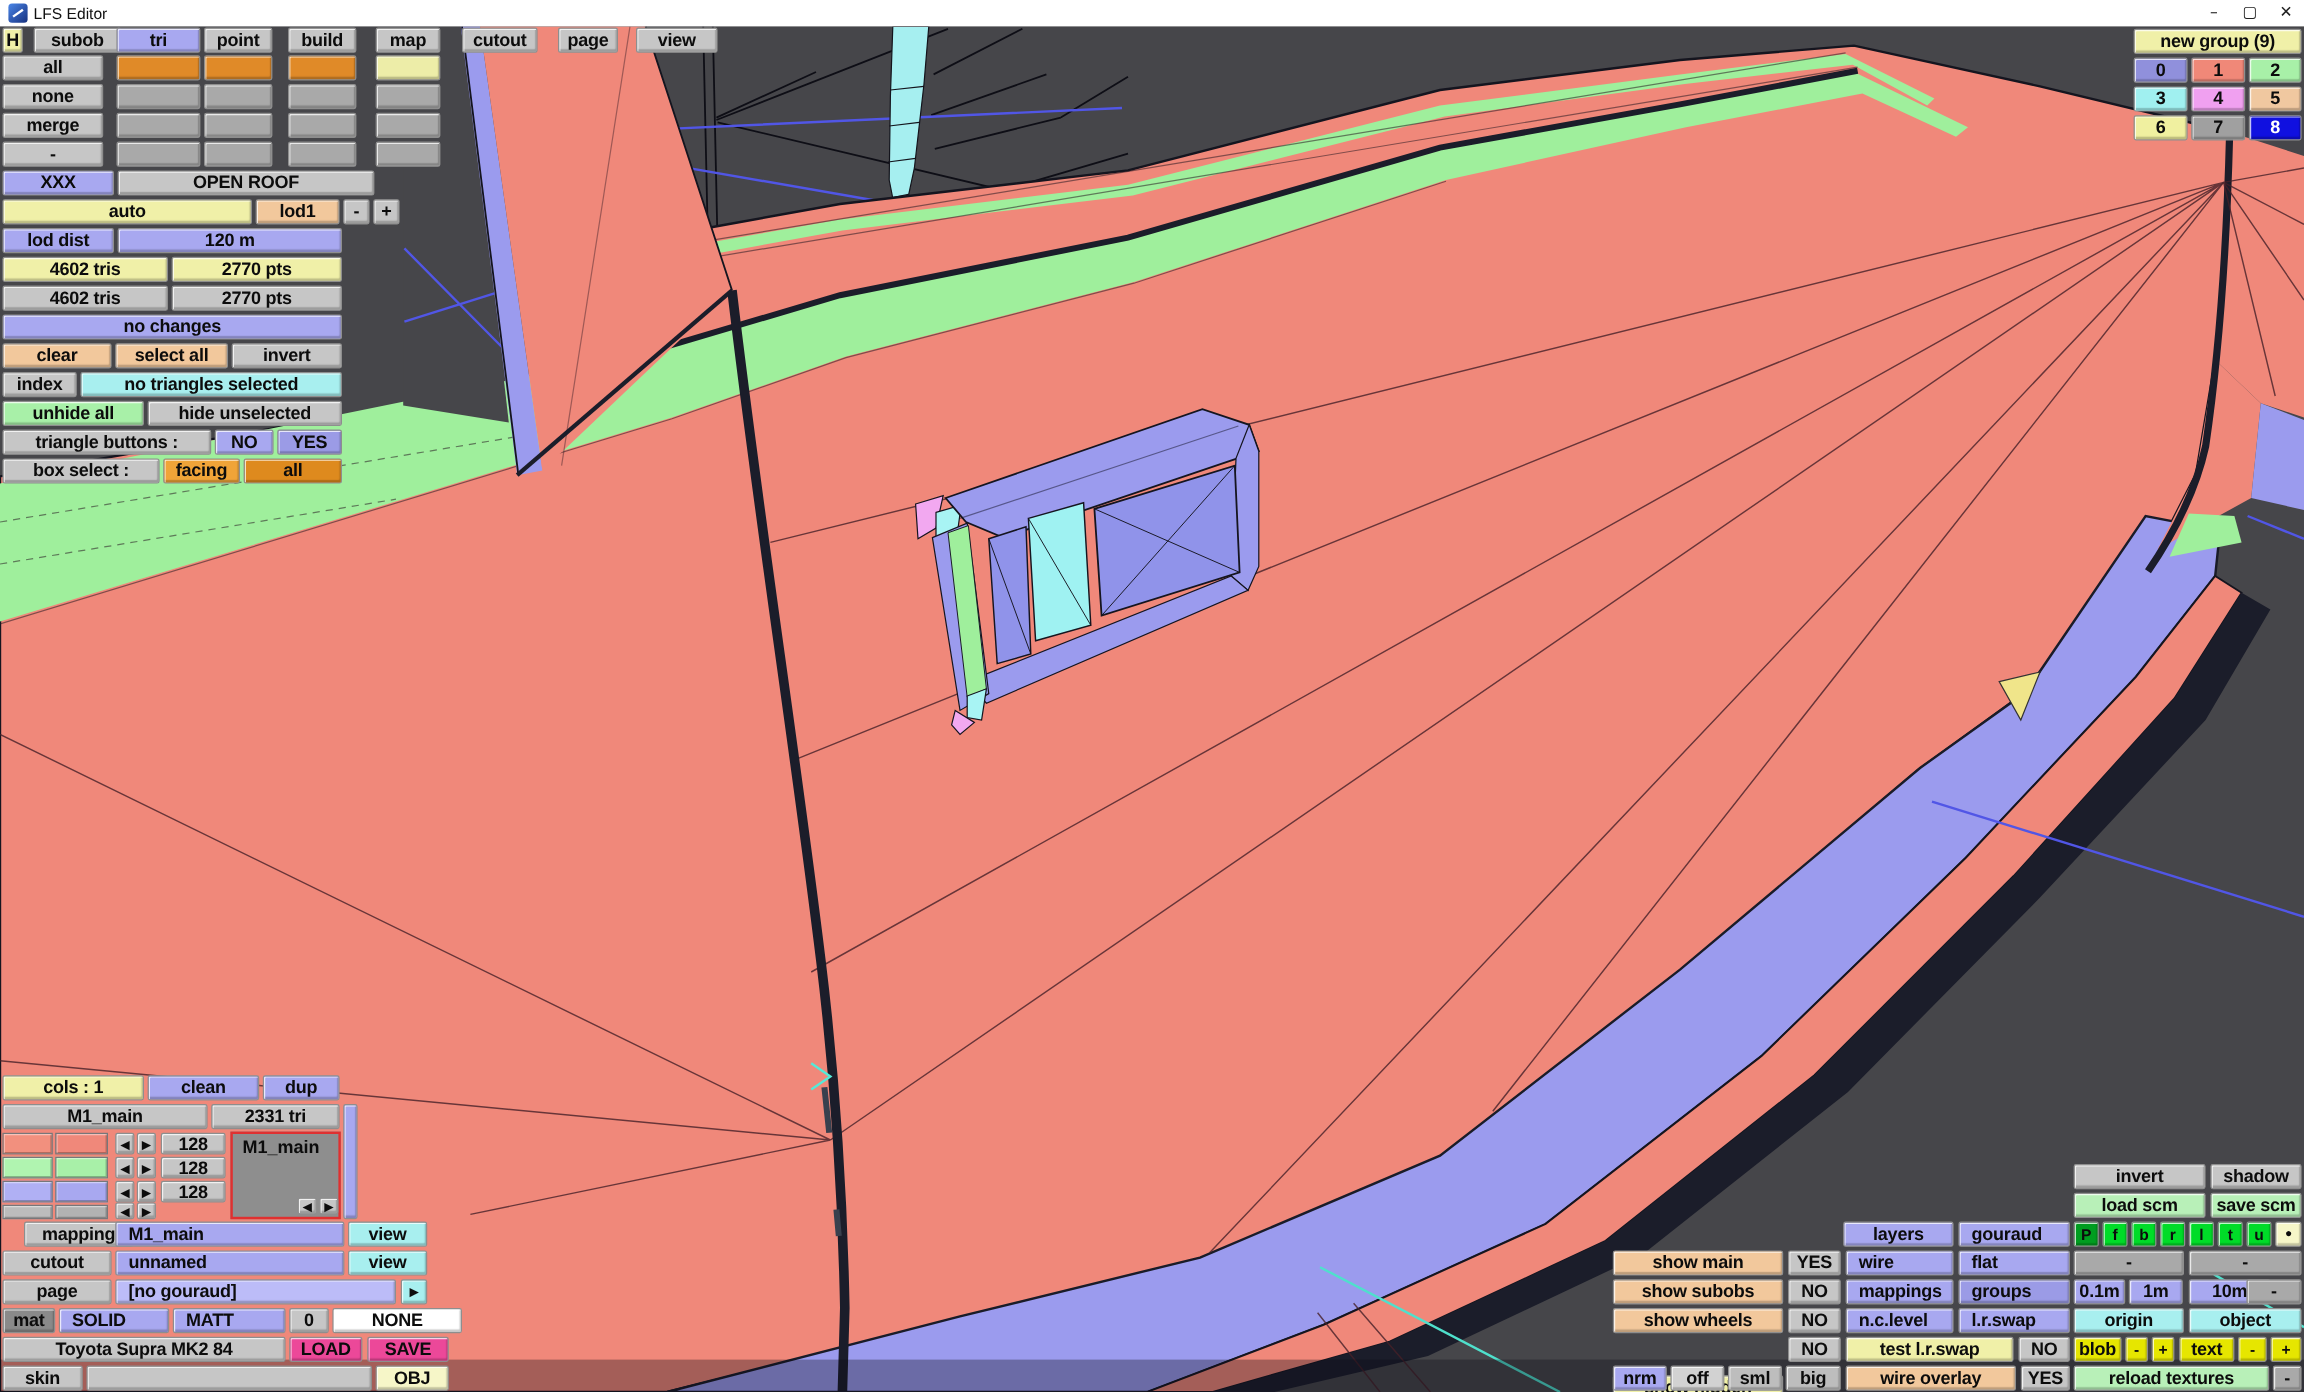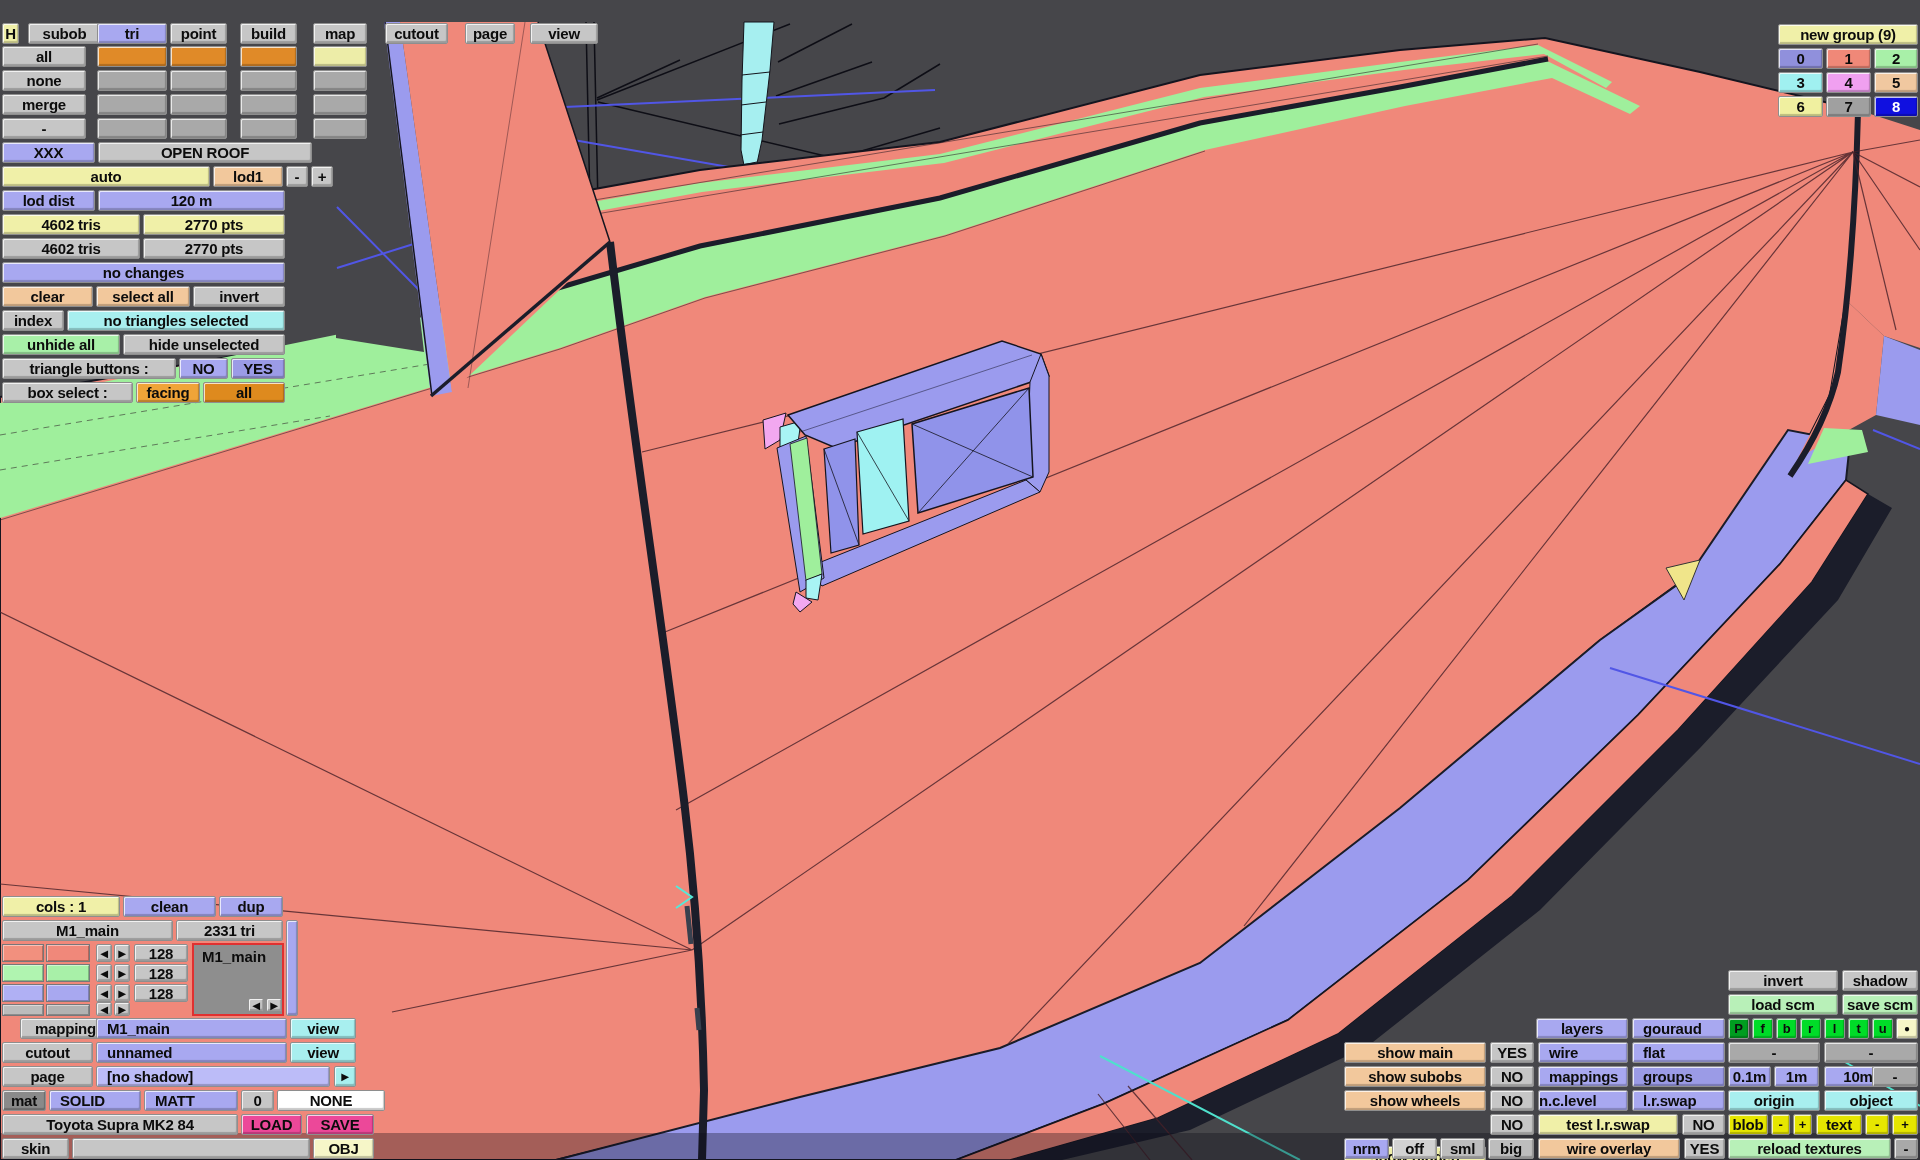--- a/index.html
+++ b/index.html
@@ -106,20 +106,27 @@
       <path d="M824,449 L859,545" stroke="#15151F" stroke-width="0.8"></path>
       <path d="M857,432 L903,419 L909,521 L863,534 Z" fill="#9FF2F2" stroke="#15151F" stroke-width="1.2"></path>
       <path d="M857,432 L909,521" stroke="#15151F" stroke-width="0.8"></path>
       <path d="M912,424 L1029,388 L1033,477 L918,513 Z" fill="#9093EA" stroke="#15151F" stroke-width="1.5"></path>
       <path d="M912,424 L1033,477 M1029,388 L918,513" stroke="#15151F" stroke-width="0.8"></path>
     </g>
     <path d="M1100,1056 L1300,1160 M1845,1062 L1920,1106" stroke="#4FE0CC" stroke-width="2"></path>
     <rect x="0" y="1133" width="1920" height="27" fill="rgba(8,8,22,.33)"></rect>
   </svg>
 
+  <div class="titlebar">
+    <div class="app-icon"></div>
+    <span class="title-text">LFS Editor</span>
+    <span class="winctl" style="left:1830px;">–</span>
+    <span class="winctl" style="left:1860px;">▢</span>
+    <span class="winctl" style="left:1890px;">✕</span>
+  </div>
 
   <div class="b yellow" style="left:2px;top:23px;width:17px;height:21px;">H</div>
   <div class="b" style="left:28px;top:23px;width:73px;height:21px;">subob</div>
   <div class="b blue" style="left:97px;top:23px;width:70px;height:21px;">tri</div>
   <div class="b" style="left:170px;top:23px;width:57px;height:21px;">point</div>
   <div class="b" style="left:240px;top:23px;width:57px;height:21px;">build</div>
   <div class="b" style="left:313px;top:23px;width:54px;height:21px;">map</div>
   <div class="b" style="left:385px;top:23px;width:63px;height:21px;">cutout</div>
   <div class="b" style="left:465px;top:23px;width:50px;height:21px;">page</div>
   <div class="b" style="left:530px;top:23px;width:68px;height:21px;">view</div>
@@ -216,21 +223,21 @@
   <div class="b sm" style="left:248px;top:998px;width:16px;height:14px;z-index:11;">◄</div>
   <div class="b sm" style="left:266px;top:998px;width:16px;height:14px;z-index:11;">►</div>
 
   <div class="b" style="left:20px;top:1018px;width:91px;height:21px;">mapping</div>
   <div class="b blue" style="left:96px;top:1018px;width:191px;height:21px;justify-content:flex-start;padding-left:10px;">M1_main</div>
   <div class="b cyan" style="left:290px;top:1018px;width:66px;height:21px;">view</div>
   <div class="b" style="left:2px;top:1042px;width:91px;height:21px;">cutout</div>
   <div class="b blue" style="left:96px;top:1042px;width:191px;height:21px;justify-content:flex-start;padding-left:10px;">unnamed</div>
   <div class="b cyan" style="left:290px;top:1042px;width:66px;height:21px;">view</div>
   <div class="b" style="left:2px;top:1066px;width:91px;height:21px;">page</div>
-  <div class="b ltblue" style="left:96px;top:1066px;width:234px;height:21px;justify-content:flex-start;padding-left:10px;">[no shadow]</div>
+  <div class="b ltblue" style="left:96px;top:1066px;width:234px;height:21px;justify-content:flex-start;padding-left:10px;">[no gouraud]</div>
   <div class="b cyan sm" style="left:334px;top:1066px;width:22px;height:21px;">►</div>
   <div class="b grayD" style="left:2px;top:1090px;width:44px;height:21px;">mat</div>
   <div class="b blue" style="left:49px;top:1090px;width:92px;height:21px;justify-content:flex-start;padding-left:10px;">SOLID</div>
   <div class="b blue" style="left:144px;top:1090px;width:94px;height:21px;justify-content:flex-start;padding-left:10px;">MATT</div>
   <div class="b" style="left:241px;top:1090px;width:33px;height:21px;">0</div>
   <div class="b white" style="left:277px;top:1090px;width:108px;height:21px;">NONE</div>
   <div class="b" style="left:2px;top:1114px;width:236px;height:21px;">Toyota Supra MK2 84</div>
   <div class="b vgreen" style="left:241px;top:1114px;width:61px;height:21px;">LOAD</div>
   <div class="b vgreen" style="left:306px;top:1114px;width:68px;height:21px;">SAVE</div>
   <div class="b" style="left:2px;top:1138px;width:67px;height:21px;">skin</div>
@@ -264,21 +271,21 @@
   <div class="b" style="left:1490px;top:1066px;width:44px;height:21px;">NO</div>
   <div class="b blue" style="left:1538px;top:1066px;width:90px;height:21px;justify-content:flex-start;padding-left:10px;">mappings</div>
   <div class="b blue2" style="left:1632px;top:1066px;width:93px;height:21px;justify-content:flex-start;padding-left:10px;">groups</div>
   <div class="b blue" style="left:1728px;top:1066px;width:43px;height:21px;">0.1m</div>
   <div class="b blue" style="left:1774px;top:1066px;width:45px;height:21px;">1m</div>
   <div class="b blue" style="left:1824px;top:1066px;width:68px;height:21px;">10m</div>
   <div class="b cellG" style="left:1872px;top:1066px;width:46px;height:21px;">-</div>
 
   <div class="b tan" style="left:1344px;top:1090px;width:142px;height:21px;">show wheels</div>
   <div class="b" style="left:1490px;top:1090px;width:44px;height:21px;">NO</div>
-  <div class="b blue" style="left:1538px;top:1090px;width:90px;height:21px;justify-content:flex-start;">n.c.level</div>
+  <div class="b blue" style="left:1538px;top:1090px;width:90px;height:21px;justify-content:flex-start;padding-left:10px;">n.c.level</div>
   <div class="b blue" style="left:1632px;top:1090px;width:93px;height:21px;justify-content:flex-start;padding-left:10px;">l.r.swap</div>
   <div class="b cyan" style="left:1728px;top:1090px;width:92px;height:21px;">origin</div>
   <div class="b cyan" style="left:1824px;top:1090px;width:94px;height:21px;">object</div>
 
   <div class="b yellow" style="left:1344px;top:1114px;width:142px;height:21px;margin-top:32px;">show hidden</div>
   <div class="b" style="left:1490px;top:1114px;width:44px;height:21px;">NO</div>
   <div class="b yellow" style="left:1538px;top:1114px;width:140px;height:21px;">test l.r.swap</div>
   <div class="b" style="left:1682px;top:1114px;width:43px;height:21px;">NO</div>
   <div class="b vyellow" style="left:1728px;top:1114px;width:40px;height:21px;">blob</div>
   <div class="b vyellow sm" style="left:1771px;top:1114px;width:19px;height:21px;">-</div>

